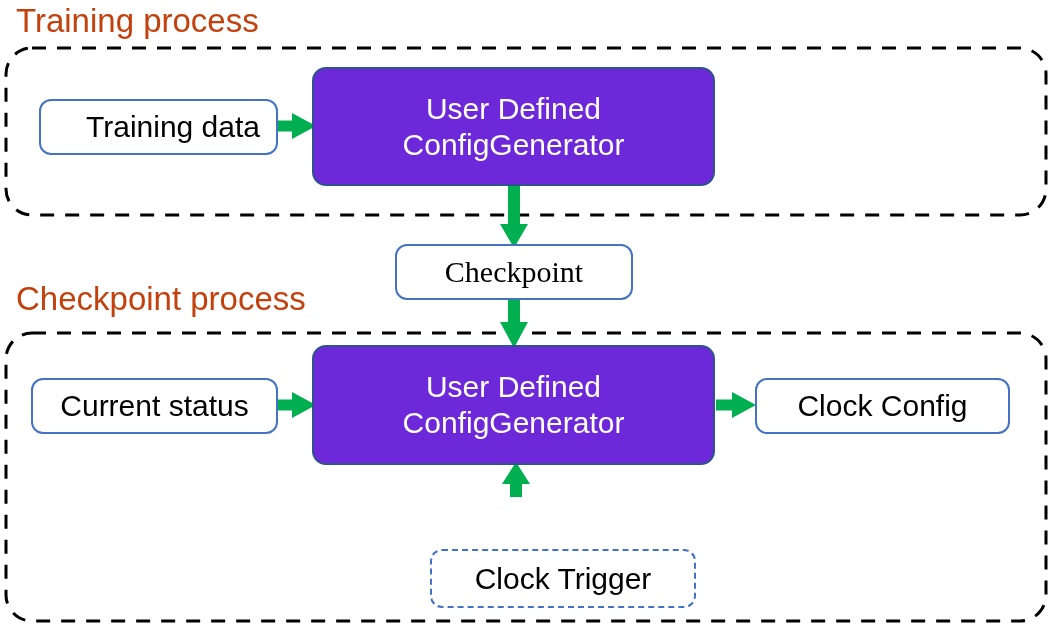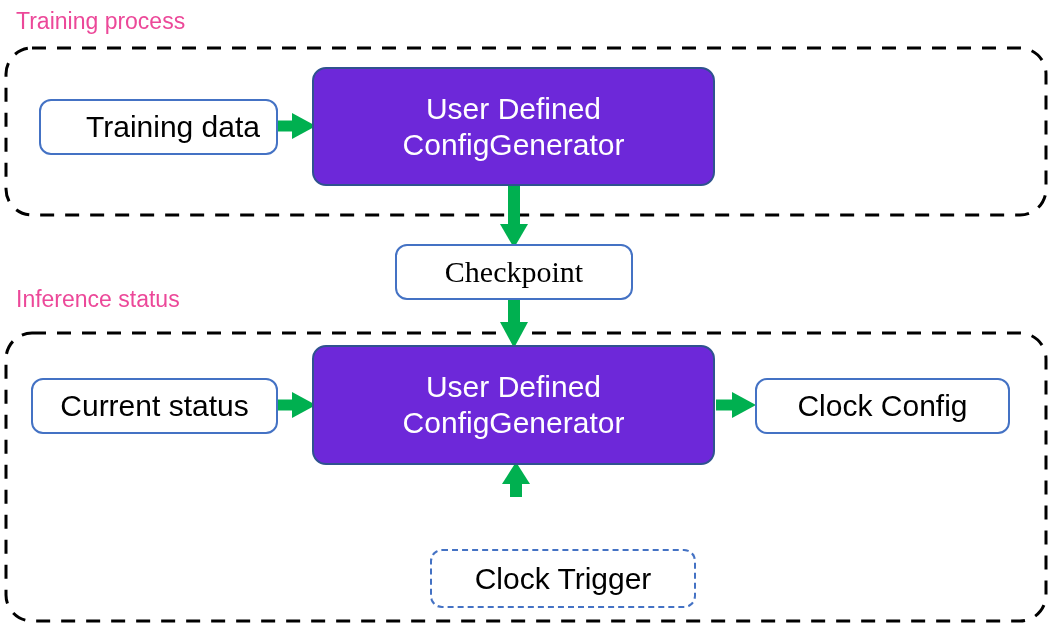--- a/index.html
+++ b/index.html
@@ -19,22 +19,22 @@
   }
   .svg-layer {
     position: absolute;
     left: 0;
     top: 0;
     width: 1057px;
     height: 631px;
   }
   .group-label {
     position: absolute;
-    color: #ec4899;
-    font-size: 23px;
+    color: #c2410c;
+    font-size: 33px;
     line-height: 34px;
     white-space: nowrap;
     letter-spacing: 0px;
   }
   .node {
     position: absolute;
     box-sizing: border-box;
     display: flex;
     align-items: center;
     justify-content: center;
@@ -108,21 +108,21 @@
     </g>
 
     <g>
       <line x1="516" y1="497" x2="516" y2="482" stroke="#00B050" stroke-width="12"></line>
       <polygon points="502,484 530,484 516,462" fill="#00B050"></polygon>
     </g>
   </svg>
 
   <div class="group-label" style="left:16px; top:4px;">Training process</div>
 
-  <div class="group-label" style="left:16px; top:282px;">Inference status</div>
+  <div class="group-label" style="left:16px; top:282px;">Checkpoint process</div>
 
   <div class="node node-plain" style="left:39px; top:99px; width:239px; height:56px;padding-left:29px;">
     <span class="node-text">Training data</span>
   </div>
 
   <div class="node node-primary" style="left:312px; top:67px; width:403px; height:119px; flex-direction:column;">
     <span class="node-text">User Defined</span>
     <span class="node-text">ConfigGenerator</span>
   </div>
 

